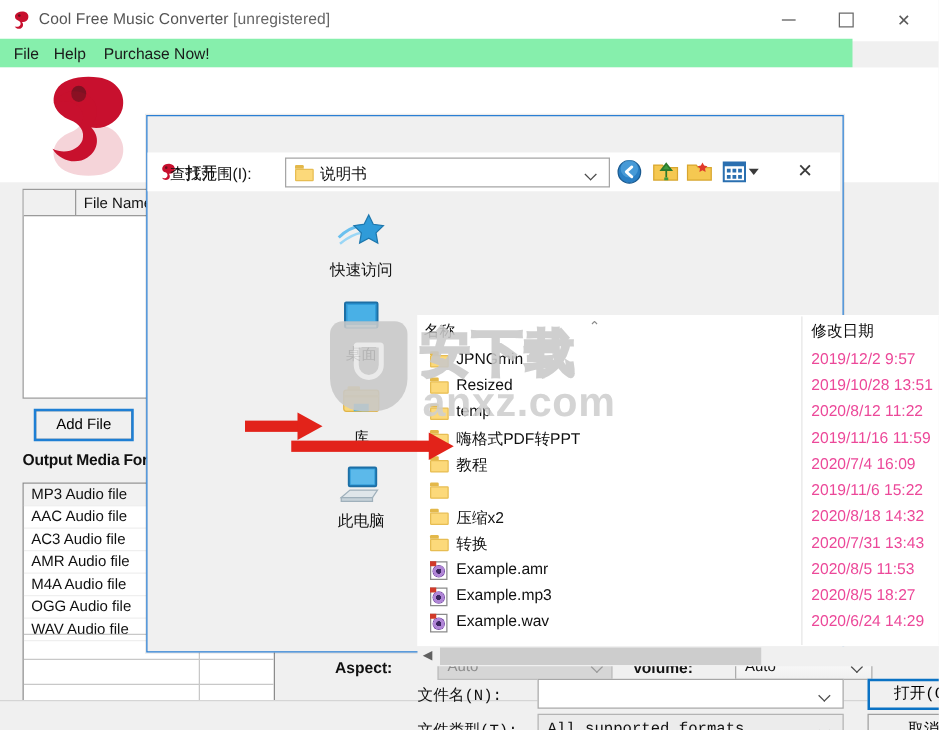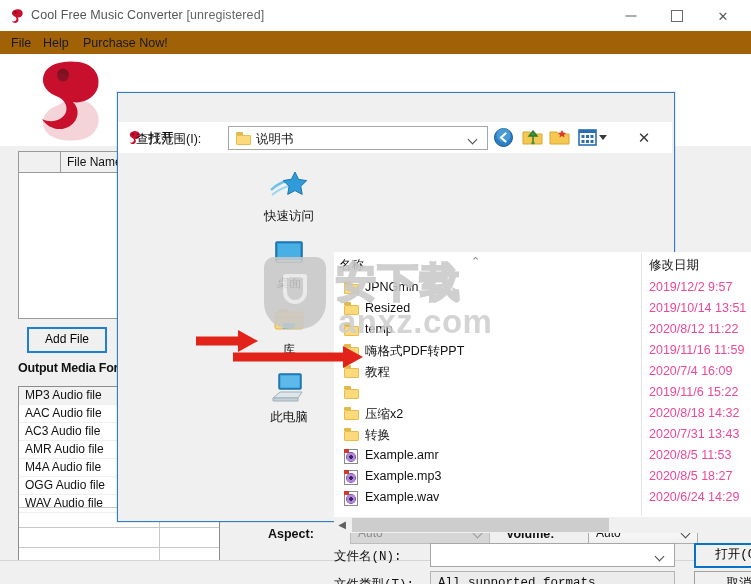--- a/index.html
+++ b/index.html
@@ -15,21 +15,21 @@
   #title-bar{position:absolute;left:0;top:0;width:751px;height:33px;background:#ffffff;}
   #app-icon{position:absolute;left:9px;top:8px;width:16px;height:16px;}
   #app-title{position:absolute;left:31px;top:8px;font-size:12.5px;color:#555;letter-spacing:.1px;white-space:nowrap;}
   #app-title .unreg{color:#666;}
   .win-btn{position:absolute;top:0;width:46px;height:31px;cursor:default;}
   #btn-min{left:608px;}#btn-max{left:654px;}#btn-close{left:700px;}
   .win-btn .g{position:absolute;left:50%;top:50%;transform:translate(-50%,-50%);color:#5a5a5a;font-size:13px;line-height:1;}
   #btn-min .g{width:11px;height:1px;background:#5a5a5a;}
   #btn-max .g{width:10px;height:10px;border:1px solid #6a6a6a;background:transparent;}
 
-  #menu-bar{position:absolute;left:0;top:31px;width:751px;height:23px;background:#a16207;}
+  #menu-bar{position:absolute;left:0;top:31px;width:682px;height:23px;background:#86efac;}
   .menu-item{position:absolute;top:3px;font-size:12.5px;color:#1a1a1a;padding:2px 4px;cursor:default;}
   #mi-file{left:7px;}#mi-help{left:39px;}#mi-purchase{left:79px;}
 
   #banner{position:absolute;left:0;top:54px;width:751px;height:92px;background:#fff;overflow:hidden;}
   #logo-wrap{position:absolute;left:33px;top:4px;width:80px;height:84px;}
 
   
   #content{position:absolute;left:0;top:146px;width:751px;height:438px;background:#f0f0f0;}
   #filelist-box{position:absolute;left:18px;top:5px;width:200px;height:166px;background:#fff;border:1px solid #9a9a9a;}
   #fl-head{position:absolute;left:0;top:0;width:200px;height:20px;background:#f0f0f0;border-bottom:1px solid #9a9a9a;}
@@ -352,21 +352,21 @@
       <div id="col-date">修改日期</div>
 
       <div class="frow" style="top:25px">
         <span class="ficon"><span class="folder-ic"><span class="tab"></span><span class="bdy"></span></span></span>
         <span class="fname">JPNGmin</span>
         <span class="fdate">2019/12/2 9:57</span>
       </div>
       <div class="frow" style="top:46px">
         <span class="ficon"><span class="folder-ic"><span class="tab"></span><span class="bdy"></span></span></span>
         <span class="fname">Resized</span>
-        <span class="fdate">2019/10/14 13:51</span>
+        <span class="fdate">2019/10/28 13:51</span>
       </div>
       <div class="frow" style="top:67px">
         <span class="ficon"><span class="folder-ic"><span class="tab"></span><span class="bdy"></span></span></span>
         <span class="fname">temp</span>
         <span class="fdate">2020/8/12 11:22</span>
       </div>
       <div class="frow" style="top:88px">
         <span class="ficon"><span class="folder-ic"><span class="tab"></span><span class="bdy"></span></span></span>
         <span class="fname">嗨格式PDF转PPT</span>
         <span class="fdate">2019/11/16 11:59</span>

